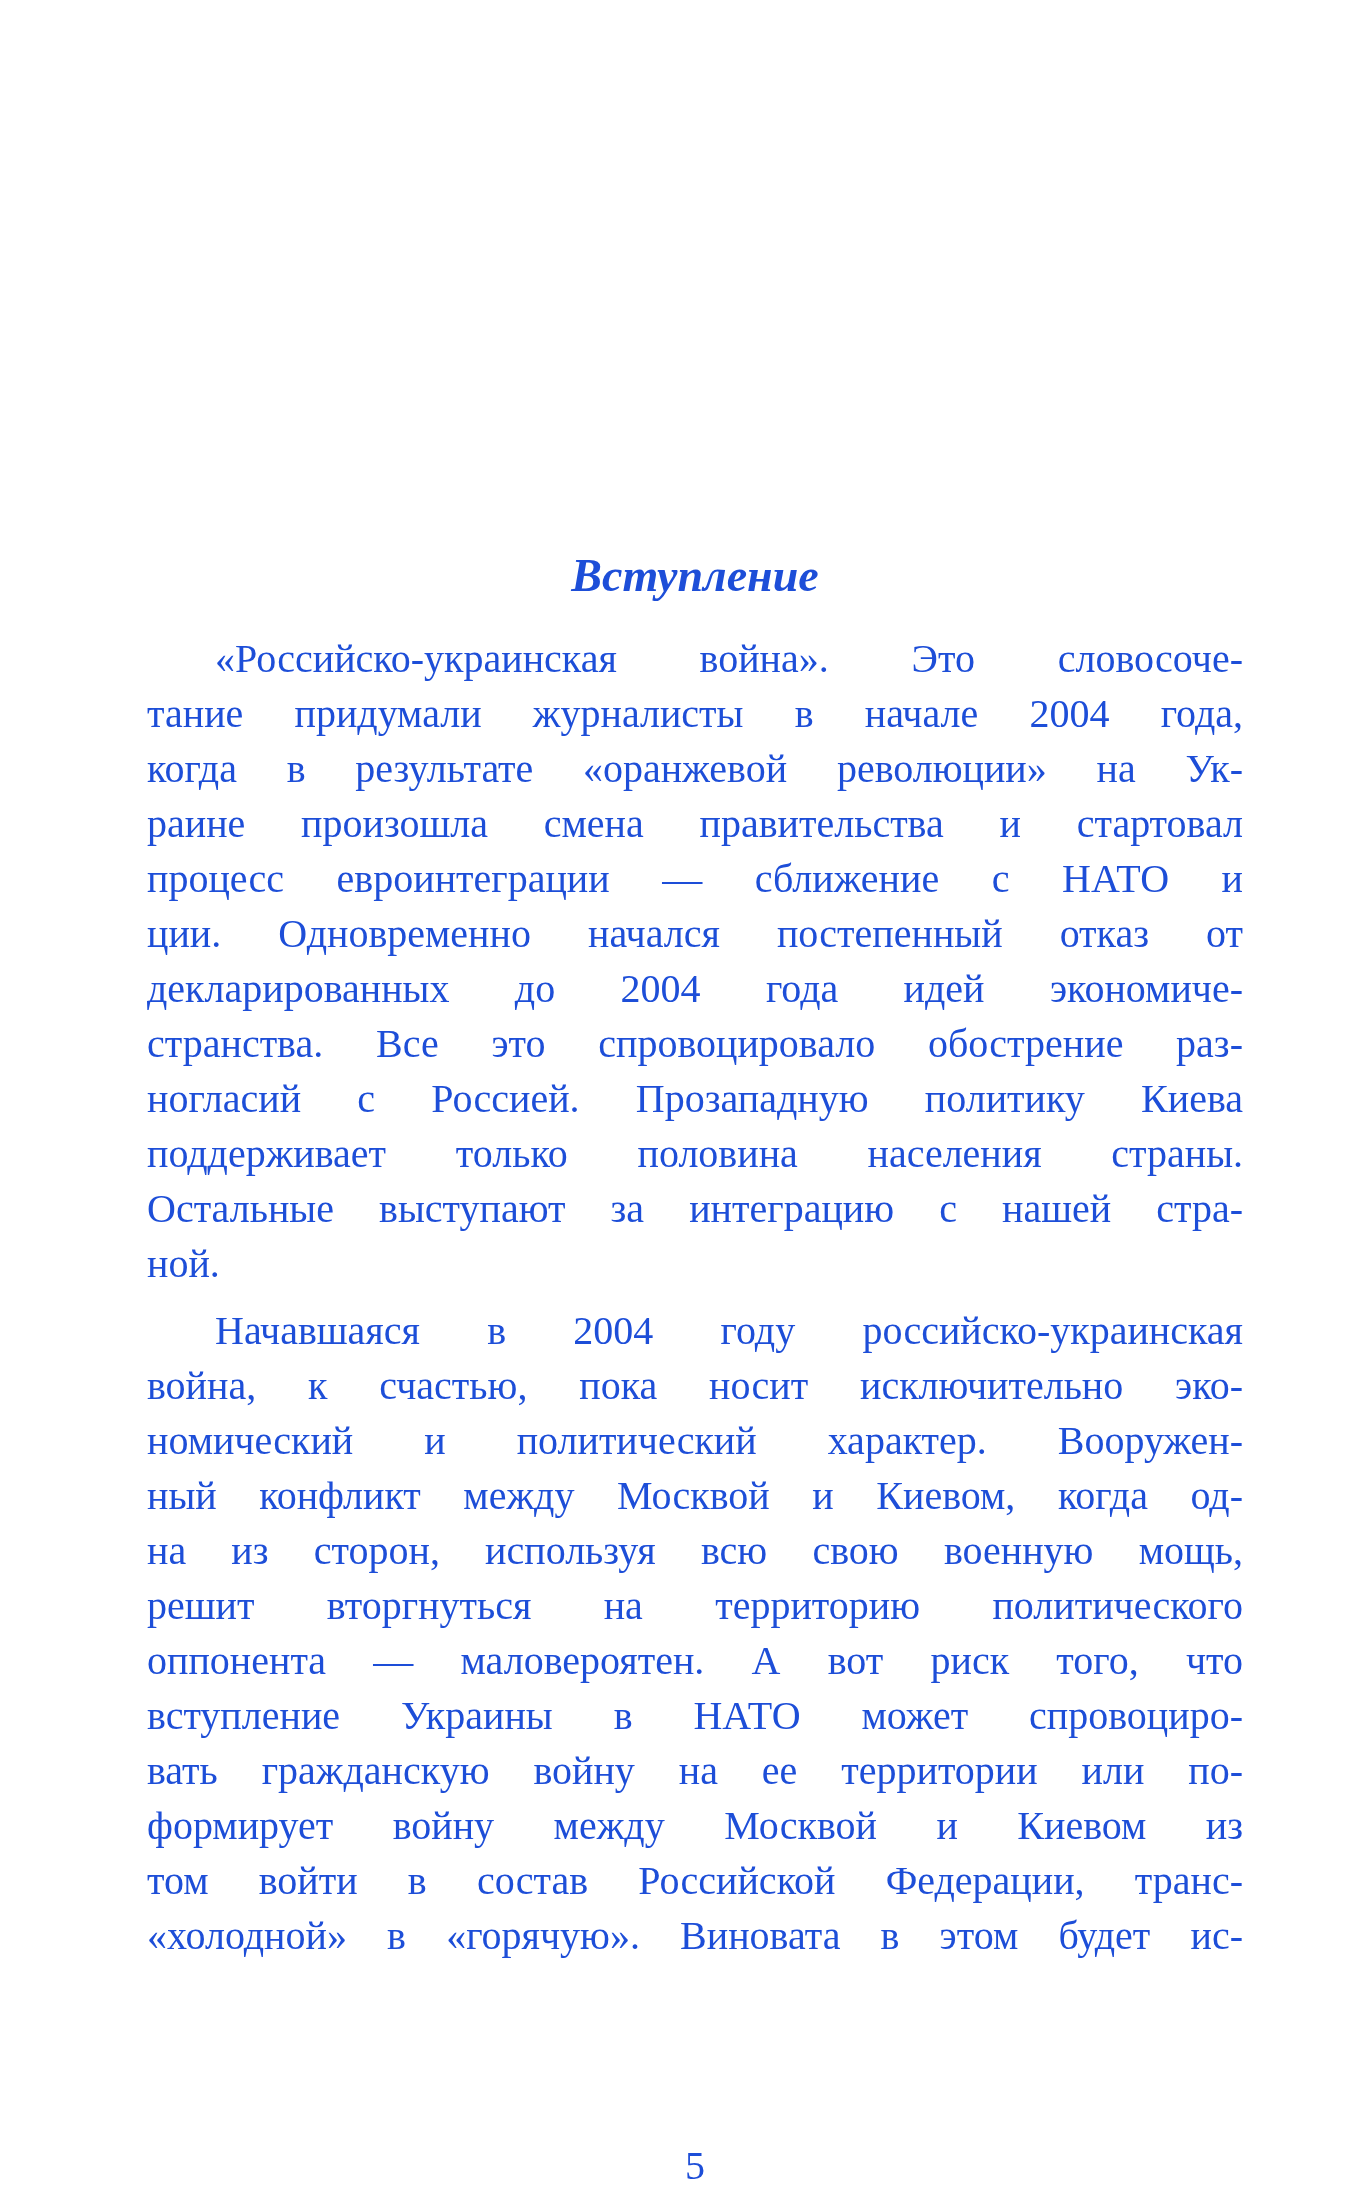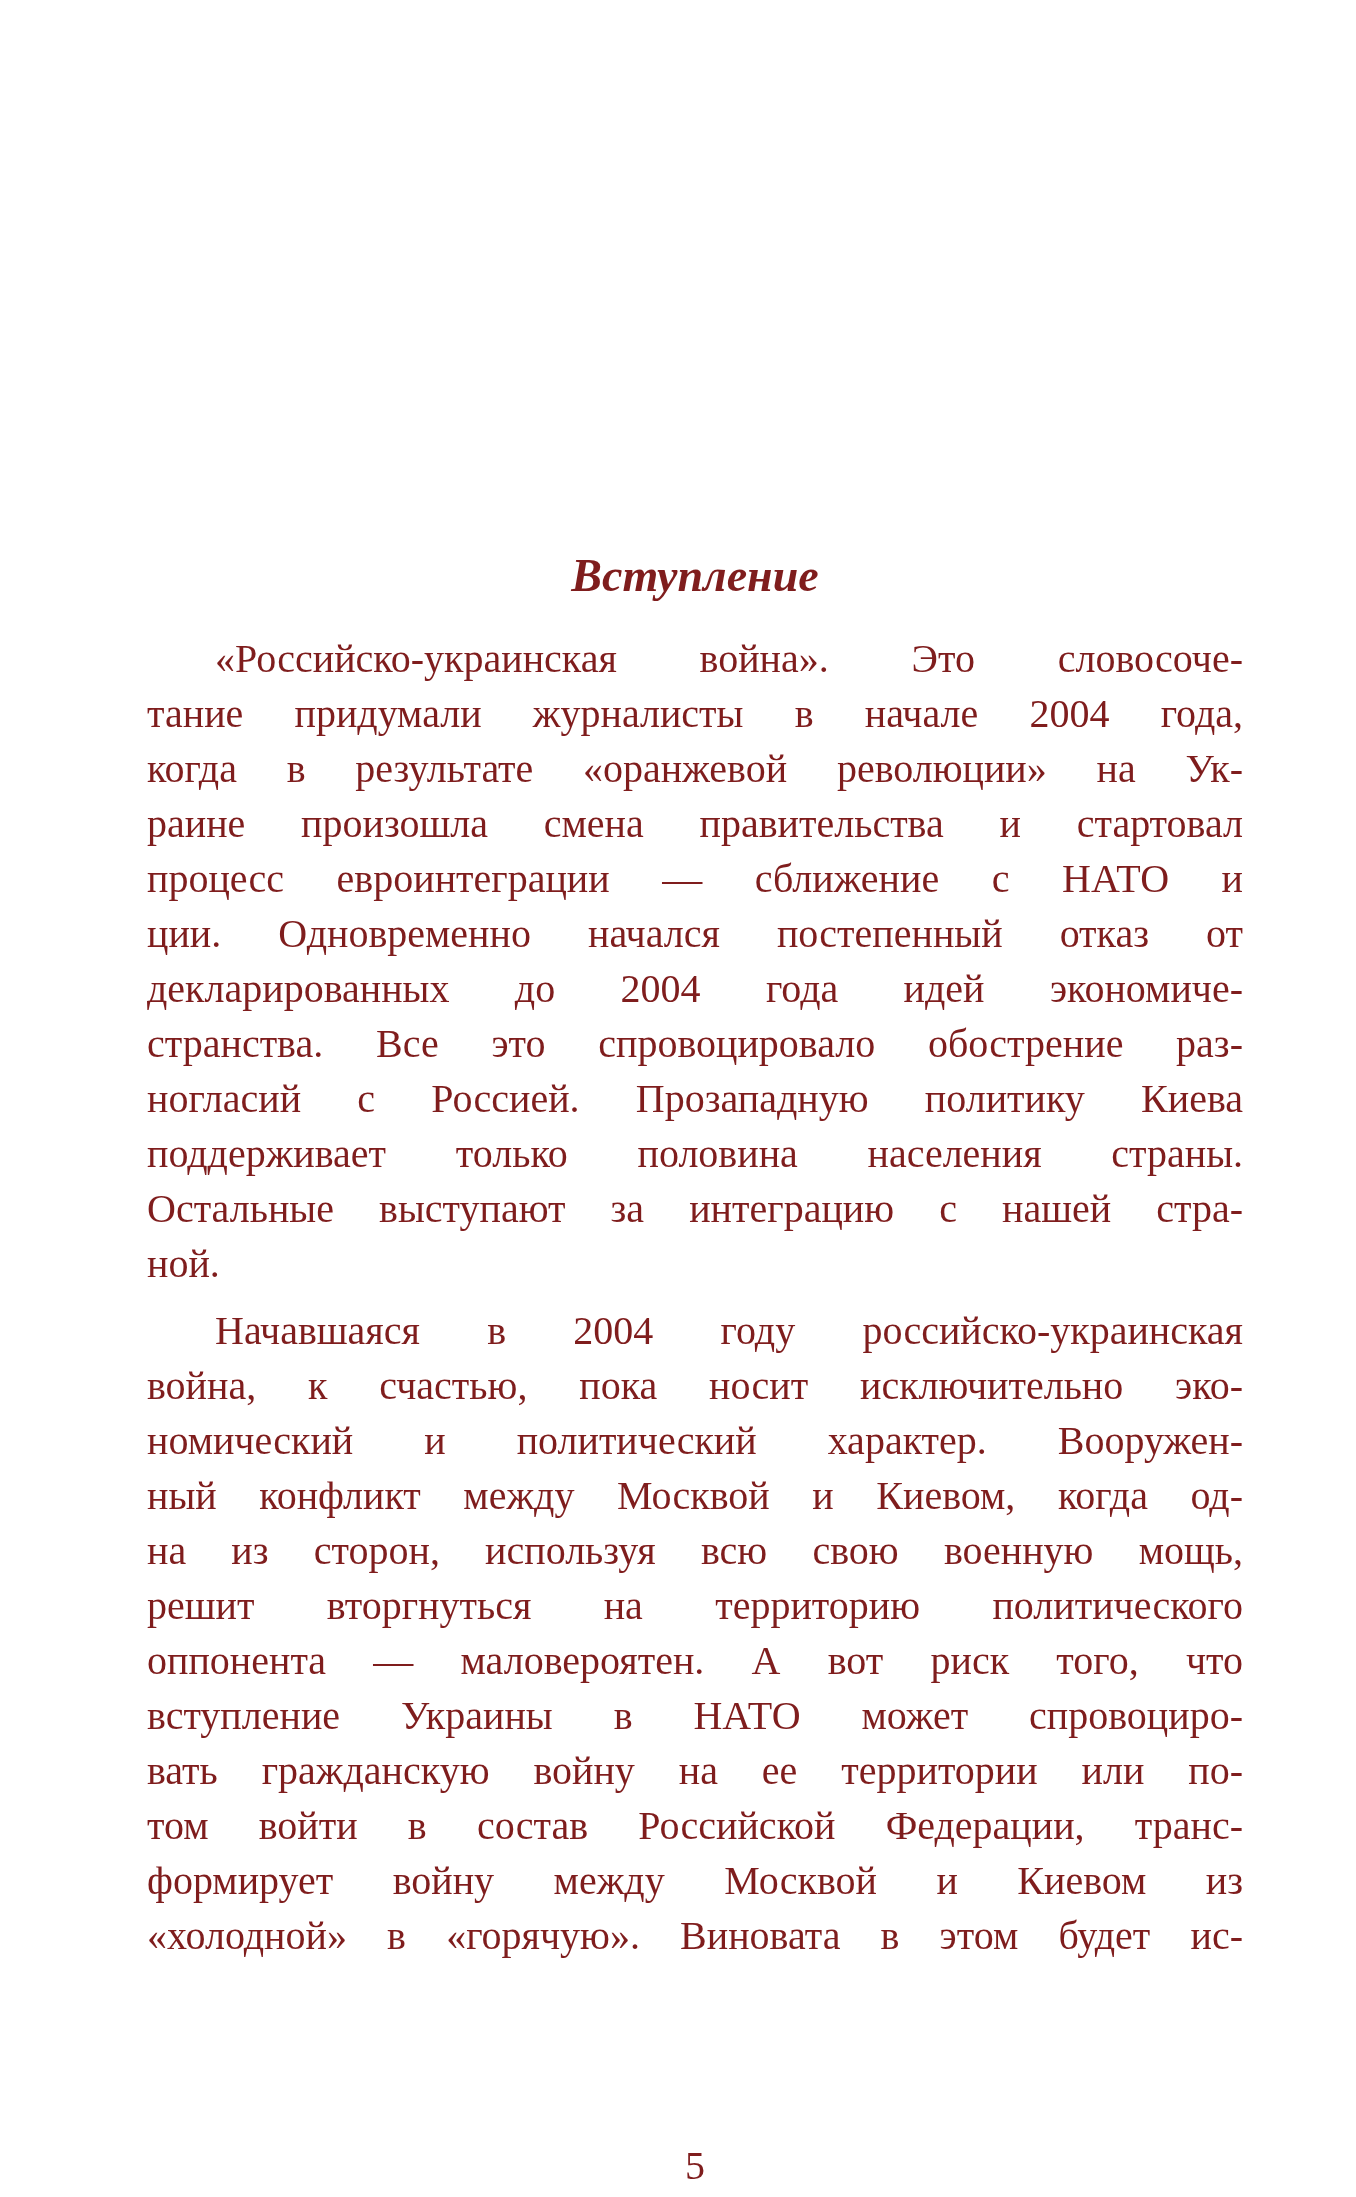--- a/index.html
+++ b/index.html
@@ -7,21 +7,21 @@
     padding: 0;
     background: #ffffff;
   }
   .page {
     position: relative;
     width: 1356px;
     height: 2197px;
     background: #ffffff;
     overflow: hidden;
     font-family: "Liberation Serif", "DejaVu Serif", serif;
-    color: #7f1d1d;
+    color: #1d4ed8;
   }
   .text-block {
     position: absolute;
     left: 135px;
     top: 548px;
     width: 1120px;
   }
   .chapter-title {
     margin: 0 0 28px 0;
     text-align: center;
@@ -80,20 +80,20 @@
         <div class="paragraph">
           <div class="line first">Начавшаяся в 2004 году российско-украинская</div>
           <div class="line">война, к счастью, пока носит исключительно эко-</div>
           <div class="line">номический и политический характер. Вооружен-</div>
           <div class="line">ный конфликт между Москвой и Киевом, когда од-</div>
           <div class="line">на из сторон, используя всю свою военную мощь,</div>
           <div class="line">решит вторгнуться на территорию политического</div>
           <div class="line">оппонента — маловероятен. А вот риск того, что</div>
           <div class="line">вступление Украины в НАТО может спровоциро-</div>
           <div class="line">вать гражданскую войну на ее территории или по-</div>
+          <div class="line">формирует войну между Москвой и Киевом из</div>
           <div class="line">том войти в состав Российской Федерации, транс-</div>
-          <div class="line">формирует войну между Москвой и Киевом из</div>
           <div class="line">«холодной» в «горячую». Виновата в этом будет ис-</div>
         </div>
       </div>
   </div>
   <div class="page-number">5</div>
 </div>
 
 </body></html>

